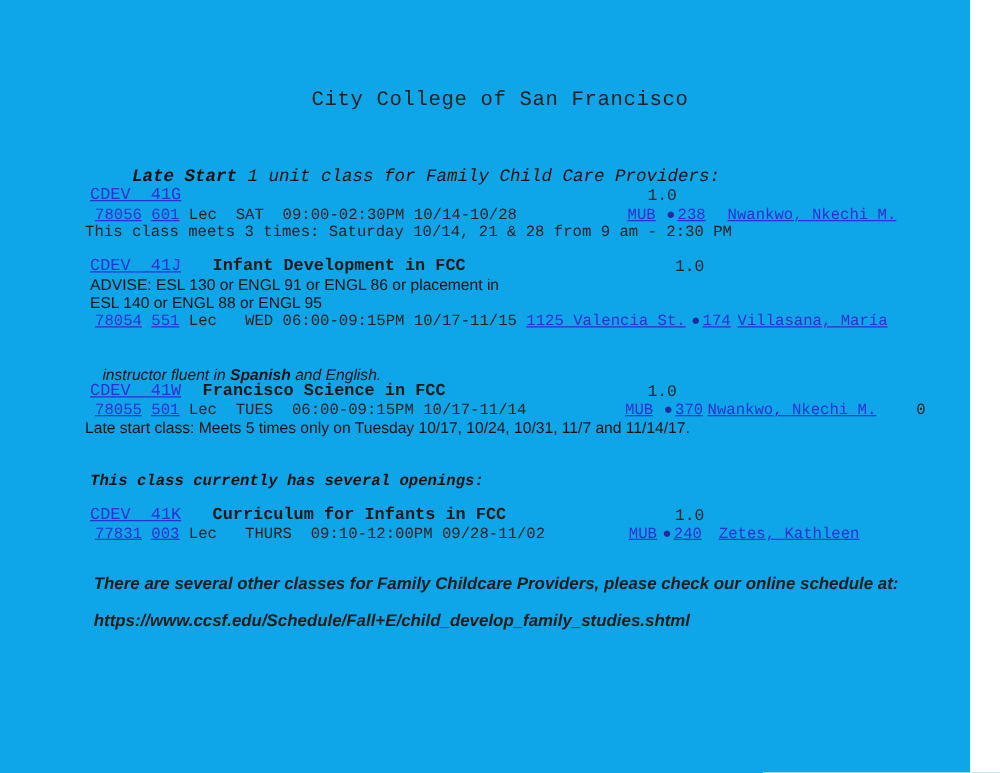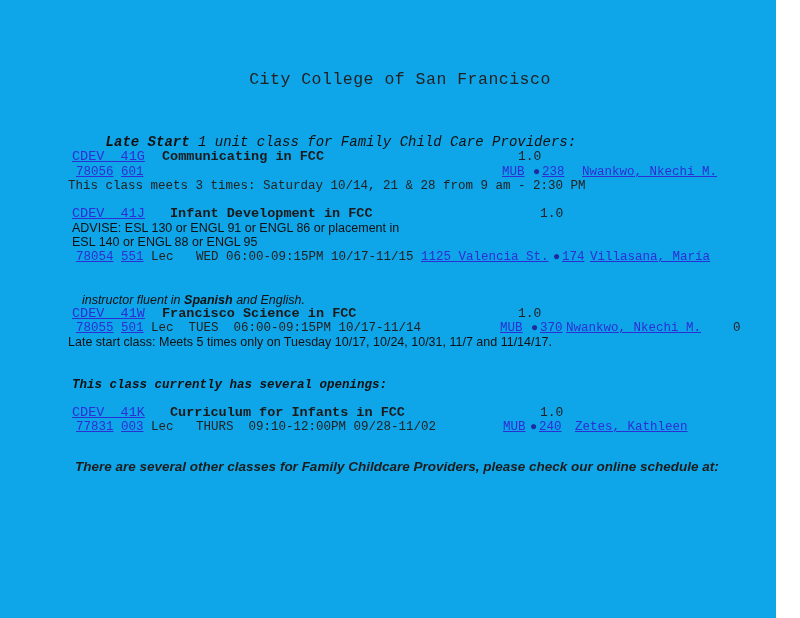--- a/index.html
+++ b/index.html
@@ -41,26 +41,26 @@
 <div class="page">
 
   <div class="line center fs-head" style="top:70px">City College of San Francisco</div>
 
   <div class="line fs-intro" style="top:117px; left:72px; width:auto">
     <span class="b">Late Start</span><span> 1 unit class for Family Child Care Providers:</span>
   </div>
 
   <div class="line fs-title" style="top:149px">
     <a class="seg link" style="left:72px">CDEV  41G</a>
-    <span class="seg b" style="left:162px">Communicating in FCC</span>
     <span class="seg units" style="left:518px">1.0</span>
   </div>
   <div class="line fs-sched" style="top:165px">
     <a class="seg link" style="left:76px">78056</a>
     <a class="seg link" style="left:121px">601</a>
+    <span class="seg plain" style="left:151px">Lec  SAT  09:00-02:30PM 10/14-10/28</span>
     <a class="seg link" style="left:502px">MUB</a>
     <span class="seg bullet" style="left:533px">●</span>
     <a class="seg link" style="left:542px">238</a>
     <a class="seg link" style="left:582px">Nwankwo, Nkechi M.</a>
   </div>
   <div class="line fs-mononote" style="top:179px; left:68px; width:auto">This class meets 3 times: Saturday 10/14, 21 &amp; 28 from 9 am - 2:30 PM</div>
 
   <div class="line fs-title" style="top:206px">
     <a class="seg link" style="left:72px">CDEV  41J</a>
     <span class="seg b" style="left:170px">Infant Development in FCC</span>
@@ -109,14 +109,15 @@
     <a class="seg link" style="left:76px">77831</a>
     <a class="seg link" style="left:121px">003</a>
     <span class="seg plain" style="left:151px">Lec   THURS  09:10-12:00PM 09/28-11/02</span>
     <a class="seg link" style="left:503px">MUB</a>
     <span class="seg bullet" style="left:530px">●</span>
     <a class="seg link" style="left:539px">240</a>
     <a class="seg link" style="left:575px">Zetes, Kathleen</a>
   </div>
 
   <div class="line sans fs-footer" style="top:459px; left:75px; width:auto">There are several other classes for Family Childcare Providers, please check our online schedule at:</div>
+  <div class="line sans fs-footer" style="top:489px; left:75px; width:auto">https://www.ccsf.edu/Schedule/Fall+E/child_develop_family_studies.shtml</div>
 
 </div>
 
 </body></html>

